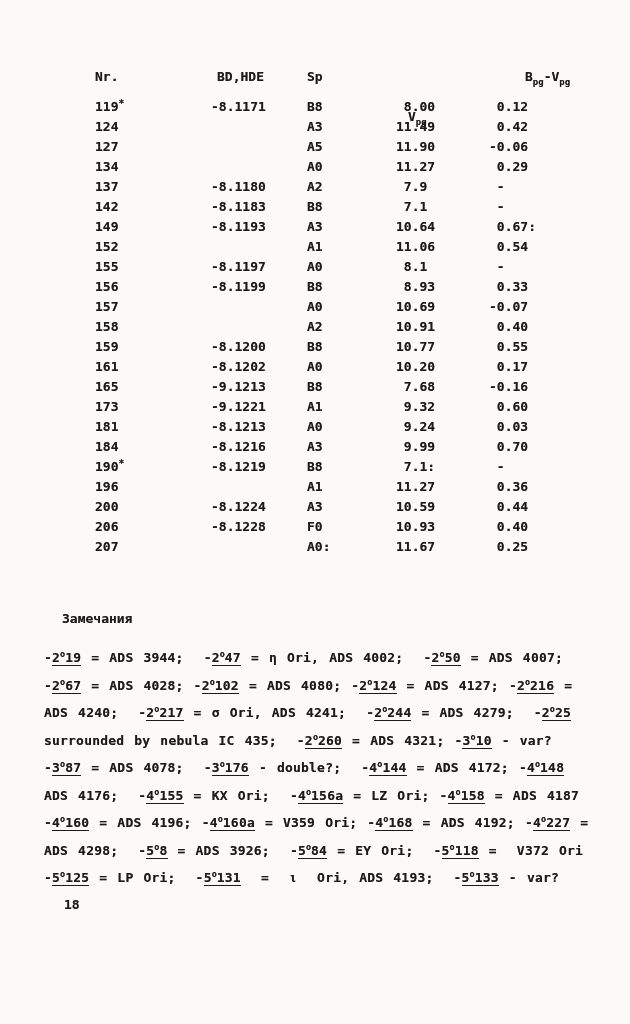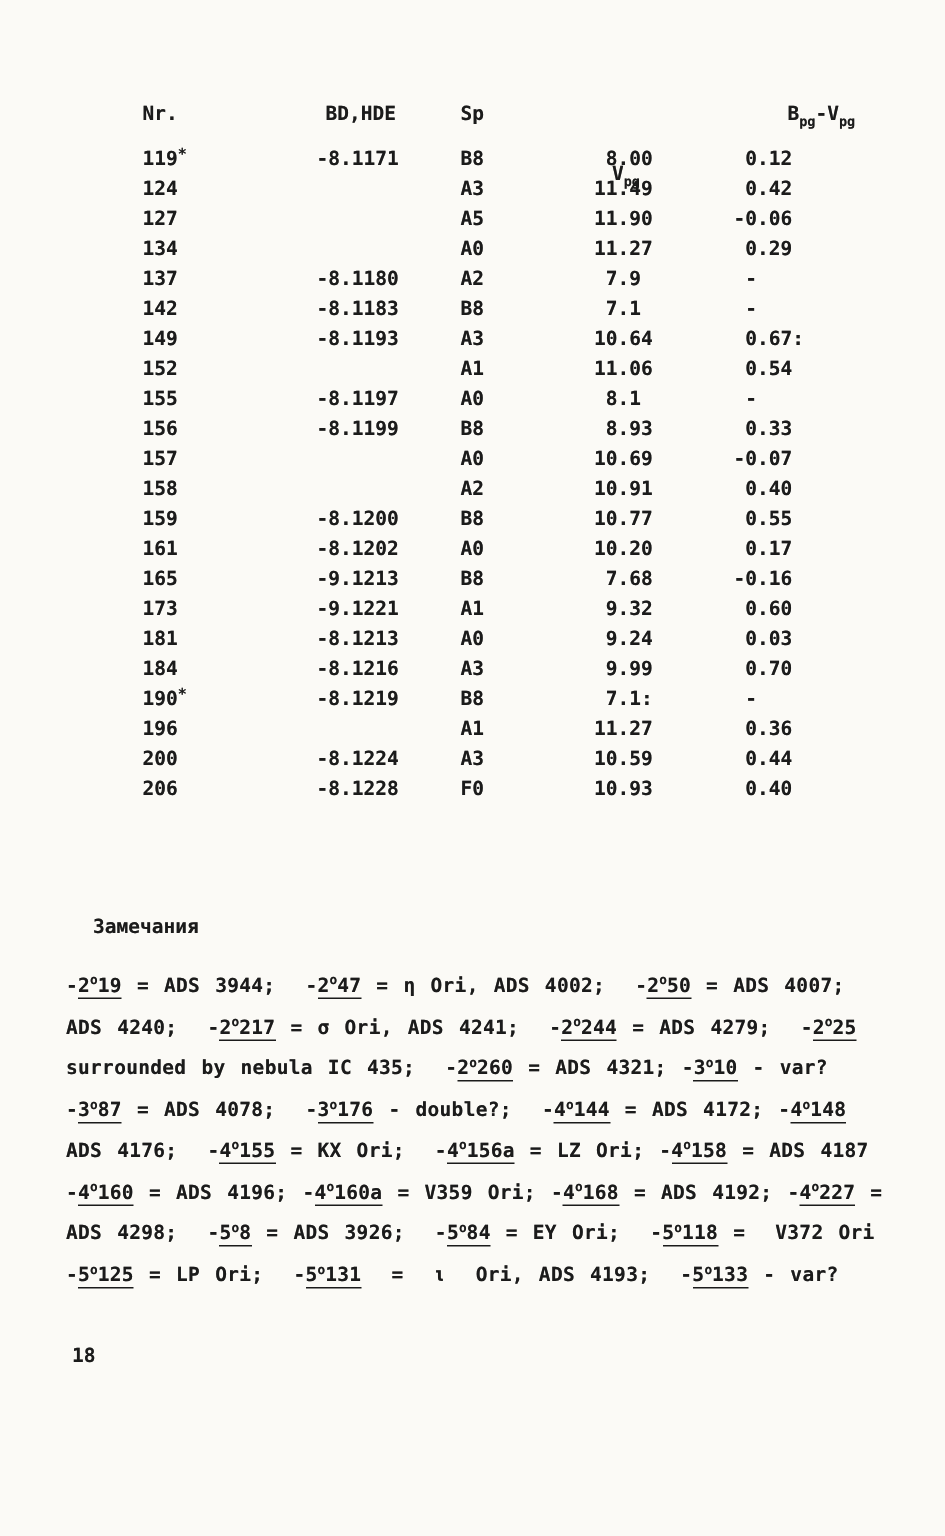--- a/index.html
+++ b/index.html
@@ -27,21 +27,21 @@
   .tbody{position:absolute;top:97px;left:0;width:630px;}
   .trow{position:relative;height:20px;line-height:20px;font-size:13px;}
   .trow .col{position:absolute;white-space:pre;top:0;}
   sup.star{font-size:10px;vertical-align:4px;line-height:0;}
   .remarks-title{position:absolute;top:611px;left:62px;font-size:13px;}
   .remarks{position:absolute;top:644px;left:44px;width:560px;font-size:13px;word-spacing:2px;letter-spacing:.2px;}
   .rline{height:27.5px;line-height:27.5px;white-space:pre;}
   .des{white-space:pre;}
   .des .u{display:inline-block;border-bottom:1.5px solid #1b1b1b;line-height:15px;}
   .des sup.deg{font-size:8.5px;vertical-align:5px;line-height:0;letter-spacing:0;}
-  .page-number{position:absolute;top:897px;left:48px;font-size:13px;}
+  .page-number{position:absolute;top:897px;left:64px;font-size:13px;}
 </style>
 </head>
 <body>
 
 <div class="page">
 
   <div class="thead">
     <span class="col col-nr">Nr.</span>
     <span class="col col-bd">BD,HDE</span>
     <span class="col col-sp">Sp</span>
@@ -197,26 +197,34 @@
         <span class="col col-v">10.59</span>
         <span class="col col-bv"> 0.44</span>
       </div>
       <div class="trow">
         <span class="col col-nr">206</span>
         <span class="col col-bd">-8.1228</span>
         <span class="col col-sp">F0</span>
         <span class="col col-v">10.93</span>
         <span class="col col-bv"> 0.40</span>
       </div>
+      <div class="trow">
+        <span class="col col-nr">207</span>
+        <span class="col col-bd"></span>
+        <span class="col col-sp">A0:</span>
+        <span class="col col-v">11.67</span>
+        <span class="col col-bv"> 0.25</span>
+      </div>
     </div>
 
   <div class="remarks-title">Замечания</div>
 
   <div class="remarks" id="remarks-lines">
       <div class="rline"><span class="des">-<span class="u">2<sup class="deg">o</sup>19</span></span> = ADS 3944;  <span class="des">-<span class="u">2<sup class="deg">o</sup>47</span></span> = η Ori, ADS 4002;  <span class="des">-<span class="u">2<sup class="deg">o</sup>50</span></span> = ADS 4007;</div>
+      <div class="rline"><span class="des">-<span class="u">2<sup class="deg">o</sup>67</span></span> = ADS 4028; <span class="des">-<span class="u">2<sup class="deg">o</sup>102</span></span> = ADS 4080; <span class="des">-<span class="u">2<sup class="deg">o</sup>124</span></span> = ADS 4127; <span class="des">-<span class="u">2<sup class="deg">o</sup>216</span></span> =</div>
       <div class="rline">ADS 4240;  <span class="des">-<span class="u">2<sup class="deg">o</sup>217</span></span> = σ Ori, ADS 4241;  <span class="des">-<span class="u">2<sup class="deg">o</sup>244</span></span> = ADS 4279;  <span class="des">-<span class="u">2<sup class="deg">o</sup>25</span></span></div>
       <div class="rline">surrounded by nebula IC 435;  <span class="des">-<span class="u">2<sup class="deg">o</sup>260</span></span> = ADS 4321; <span class="des">-<span class="u">3<sup class="deg">o</sup>10</span></span> - var?</div>
       <div class="rline"><span class="des">-<span class="u">3<sup class="deg">o</sup>87</span></span> = ADS 4078;  <span class="des">-<span class="u">3<sup class="deg">o</sup>176</span></span> - double?;  <span class="des">-<span class="u">4<sup class="deg">o</sup>144</span></span> = ADS 4172; <span class="des">-<span class="u">4<sup class="deg">o</sup>148</span></span></div>
       <div class="rline">ADS 4176;  <span class="des">-<span class="u">4<sup class="deg">o</sup>155</span></span> = KX Ori;  <span class="des">-<span class="u">4<sup class="deg">o</sup>156a</span></span> = LZ Ori; <span class="des">-<span class="u">4<sup class="deg">o</sup>158</span></span> = ADS 4187</div>
       <div class="rline"><span class="des">-<span class="u">4<sup class="deg">o</sup>160</span></span> = ADS 4196; <span class="des">-<span class="u">4<sup class="deg">o</sup>160a</span></span> = V359 Ori; <span class="des">-<span class="u">4<sup class="deg">o</sup>168</span></span> = ADS 4192; <span class="des">-<span class="u">4<sup class="deg">o</sup>227</span></span> =</div>
       <div class="rline">ADS 4298;  <span class="des">-<span class="u">5<sup class="deg">o</sup>8</span></span> = ADS 3926;  <span class="des">-<span class="u">5<sup class="deg">o</sup>84</span></span> = EY Ori;  <span class="des">-<span class="u">5<sup class="deg">o</sup>118</span></span> =  V372 Ori</div>
       <div class="rline"><span class="des">-<span class="u">5<sup class="deg">o</sup>125</span></span> = LP Ori;  <span class="des">-<span class="u">5<sup class="deg">o</sup>131</span></span>  =  ι  Ori, ADS 4193;  <span class="des">-<span class="u">5<sup class="deg">o</sup>133</span></span> - var?</div>
     </div>
 
   <div class="page-number">18</div>

